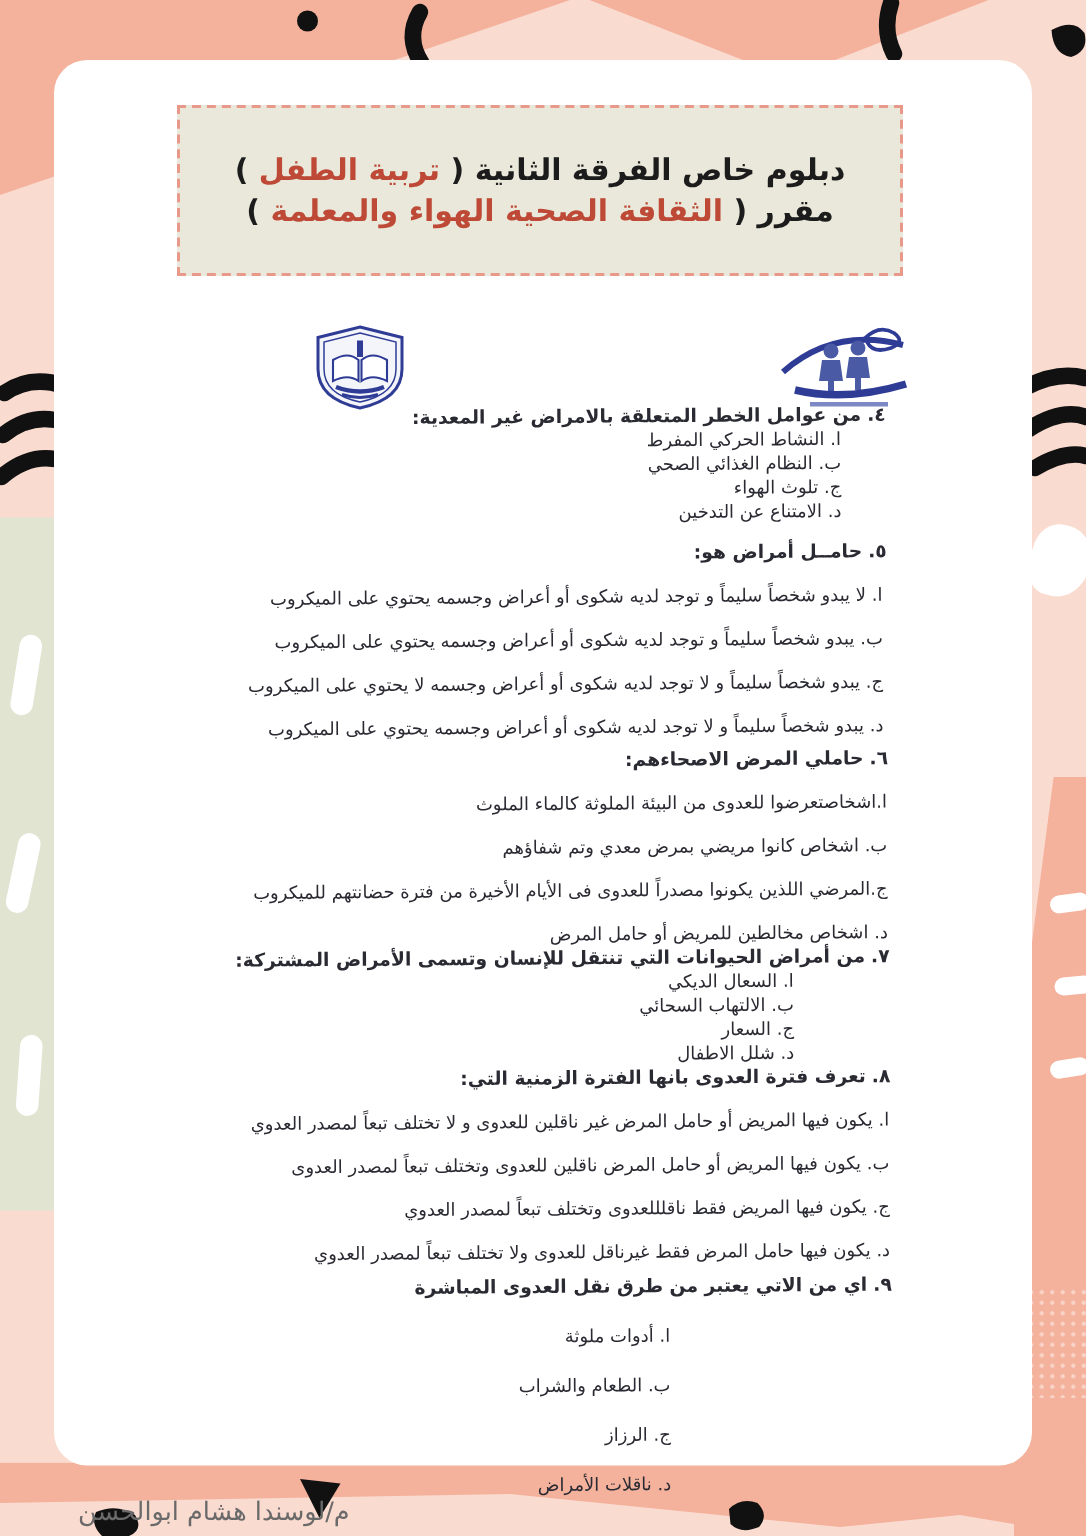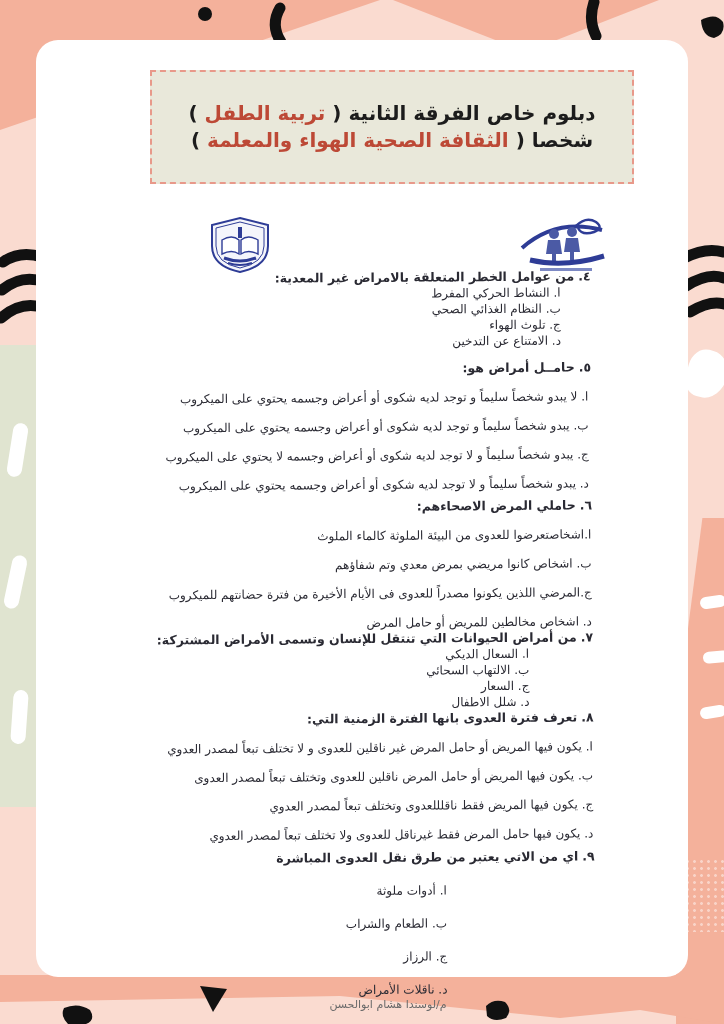--- a/index.html
+++ b/index.html
@@ -34,21 +34,21 @@
   .bottom-band{left:0;top:975px;width:724px;height:49px;background:#f4b19b;
     clip-path:polygon(0 0,724px 0,724px 49px,640px 35px,560px 43px,340px 21px,0 27px);}
   
   .card{position:absolute;left:36px;top:40px;width:652px;height:937px;
     background:#ffffff;border-radius:22px;}
   
   .title-box{position:absolute;left:82px;top:30px;width:484px;height:114px;
     background:#e9e8da;border:2px dashed #e8998a;
     display:flex;flex-direction:column;justify-content:center;align-items:center;
     direction:rtl;text-align:center;color:#1c1c1c;
-    font-weight:bold;font-size:20px;line-height:27px;margin-left:32px;}
+    font-weight:bold;font-size:20px;line-height:27px;}
   .title-box .hl{color:#bd4936;}
   
   .logo{position:absolute;}
   .logo-univ{left:168px;top:176px;}
   .logo-fac{left:480px;top:172px;}
   
   .doc{position:absolute;right:95px;left:92px;top:230px;
     direction:rtl;text-align:right;color:#2a2a33;
     font-size:12px;line-height:16px;transform:rotate(-0.4deg);}
   .q-head{font-weight:bold;font-size:12.5px;}
@@ -62,21 +62,21 @@
   .q7 .opt{margin-right:64px;}
   .q8 .opt{margin-right:1px;}
   .q9 .opt{margin-right:148px;}
   .q4{margin-bottom:11px;}
   .q5{margin-bottom:6px;}
   .q6{margin-bottom:0;}
   .q7{margin-bottom:0;}
   .q8{margin-bottom:7px;}
   
   .footer-caption{position:absolute;left:52px;right:0;top:998px;
-    text-align:center;direction:rtl;font-size:11px;color:#6a6a6a;}
+    text-align:left;direction:rtl;font-size:17px;color:#6a6a6a;}
 </style>
 </head>
 <body>
 
 <div class="deco corner-tl" data-interactable="false"></div>
 <div class="deco tri-top" data-interactable="false"></div>
 <div class="deco sage-strip" data-interactable="false">
   <div class="sage-dash d1" data-interactable="false"></div>
   <div class="sage-dash d2" data-interactable="false"></div>
   <div class="sage-dash d3" data-interactable="false"></div>
@@ -109,21 +109,21 @@
   </g>
 </svg>
 
 <div class="card" data-interactable="false">
 
   <div class="title-box" data-interactable="false">
     <div data-interactable="false">
       <span data-interactable="false">دبلوم خاص الفرقة الثانية ( </span><span class="hl" data-interactable="false">تربية الطفل</span><span data-interactable="false"> )</span>
     </div>
     <div data-interactable="false">
-      <span data-interactable="false">شخصا ( </span><span class="hl" data-interactable="false">الثقافة الصحية الهواء والمعلمة</span><span data-interactable="false"> )</span>
+      <span data-interactable="false">مقرر ( </span><span class="hl" data-interactable="false">الثقافة الصحية الهواء والمعلمة</span><span data-interactable="false"> )</span>
     </div>
   </div>
 
   <svg class="logo logo-univ" data-interactable="false" width="72" height="58" viewBox="0 0 72 58">
     <path d="M36,2 L64,9 L64,30 Q64,50 36,56 Q8,50 8,30 L8,9 Z" fill="#f4f5fb" stroke="#2e3c96" stroke-width="2"></path>
     <path d="M36,6 L60,12 L60,30 Q60,47 36,52 Q12,47 12,30 L12,12 Z" fill="none" stroke="#2e3c96" stroke-width="1"></path>
     <rect x="34" y="11" width="4" height="11" fill="#2e3c96"></rect>
     <path d="M18,24 Q28,18 35,24 L35,38 Q28,33 18,38 Z" fill="#fff" stroke="#2e3c96" stroke-width="1.4"></path>
     <path d="M54,24 Q44,18 37,24 L37,38 Q44,33 54,38 Z" fill="#fff" stroke="#2e3c96" stroke-width="1.4"></path>
     <path d="M20,42 Q36,48 52,42" fill="none" stroke="#2e3c96" stroke-width="3"></path>

